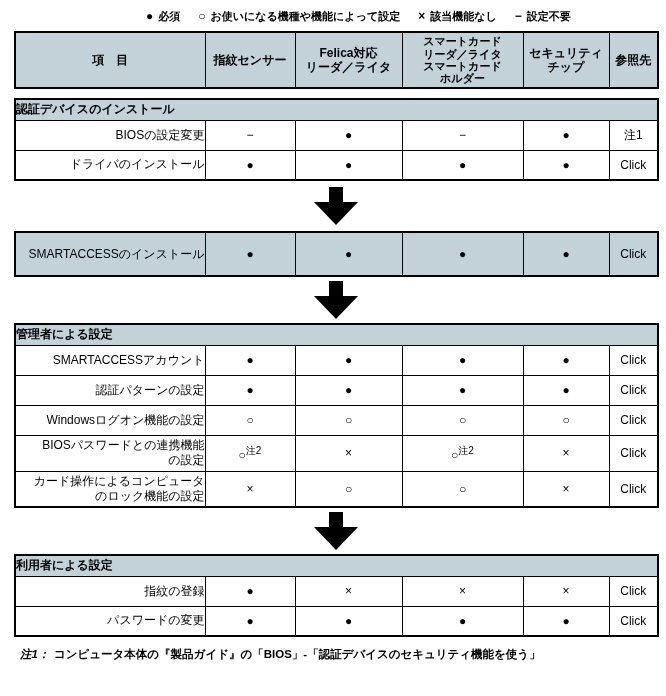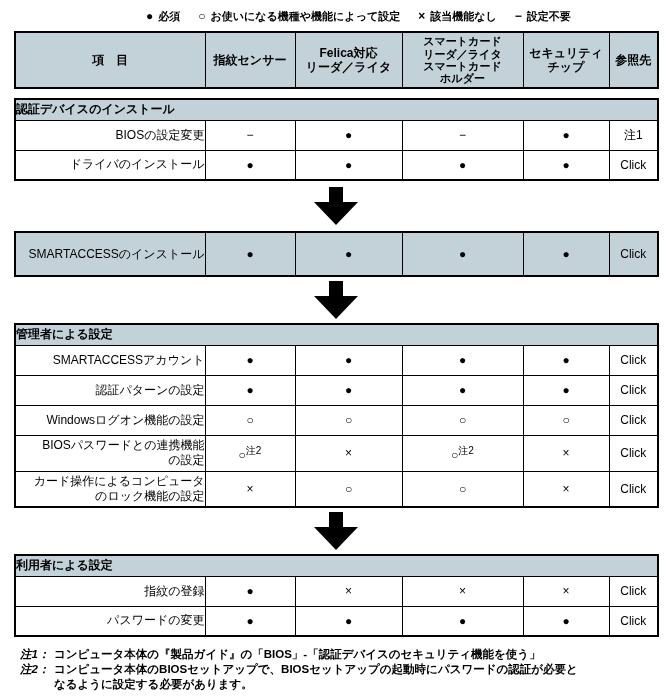--- a/index.html
+++ b/index.html
@@ -262,20 +262,15 @@
       <td class="ref-cell">Click</td>
     </tr>
   </tbody>
     </table>
 
   <div class="notes">
     <div class="note">
       <span class="note-label">注1：</span>
       <span class="note-text">コンピュータ本体の『製品ガイド』の「BIOS」-「認証デバイスのセキュリティ機能を使う」</span>
     </div>
-    <div class="note">
-      <span class="note-label">注2：</span>
-      <span class="note-text">コンピュータ本体のBIOSセットアップで、BIOSセットアップの起動時にパスワードの認証が必要と
-なるように設定する必要があります。</span>
-    </div>
   </div>
 
 </div>
 
 </body></html>

